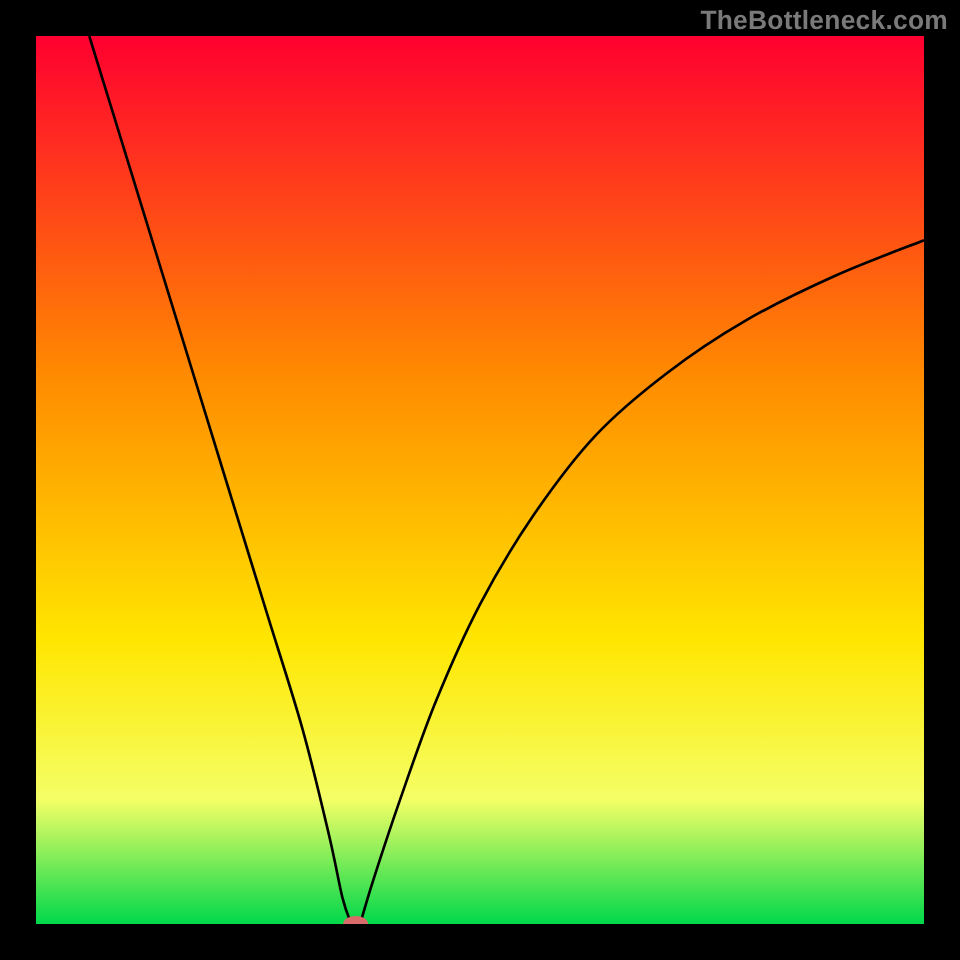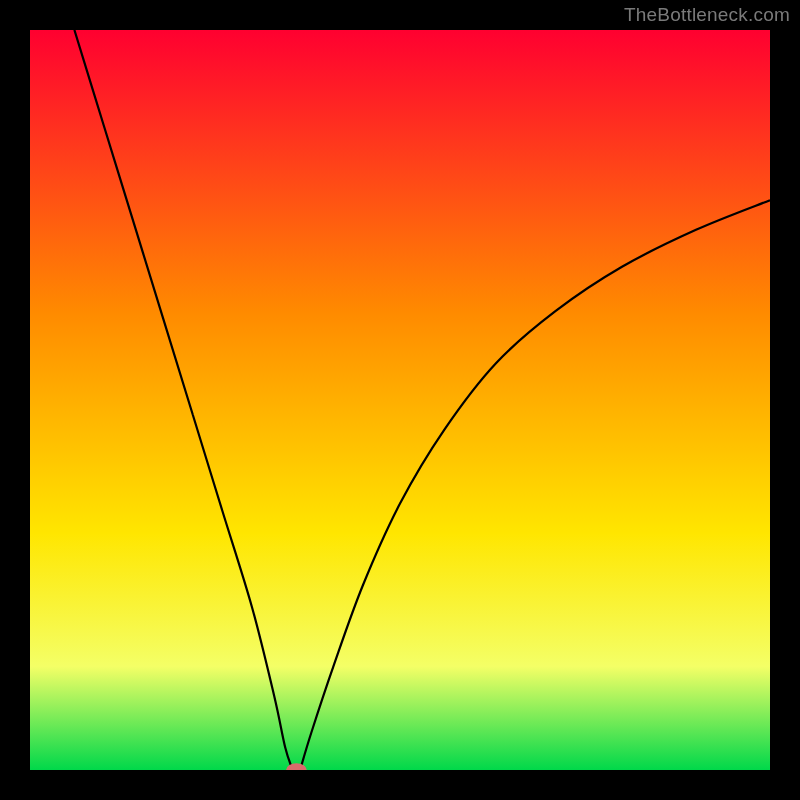--- a/index.html
+++ b/index.html
@@ -24,22 +24,22 @@
     left: 0;
     top: 0;
     width: 740px;
     height: 740px;
   }
   .watermark {
     position: absolute;
     top: 4px;
     right: 10px;
     color: #7a7a7a;
-    font-size: 19px;
-    font-weight: 400;
+    font-size: 22px;
+    font-weight: 700;
     letter-spacing: 0.2px;
     z-index: 10;
   }
   svg { display: block; }
 </style>
 </head>
 <body>
 
 <div class="watermark">TheBottleneck.com</div>
 

